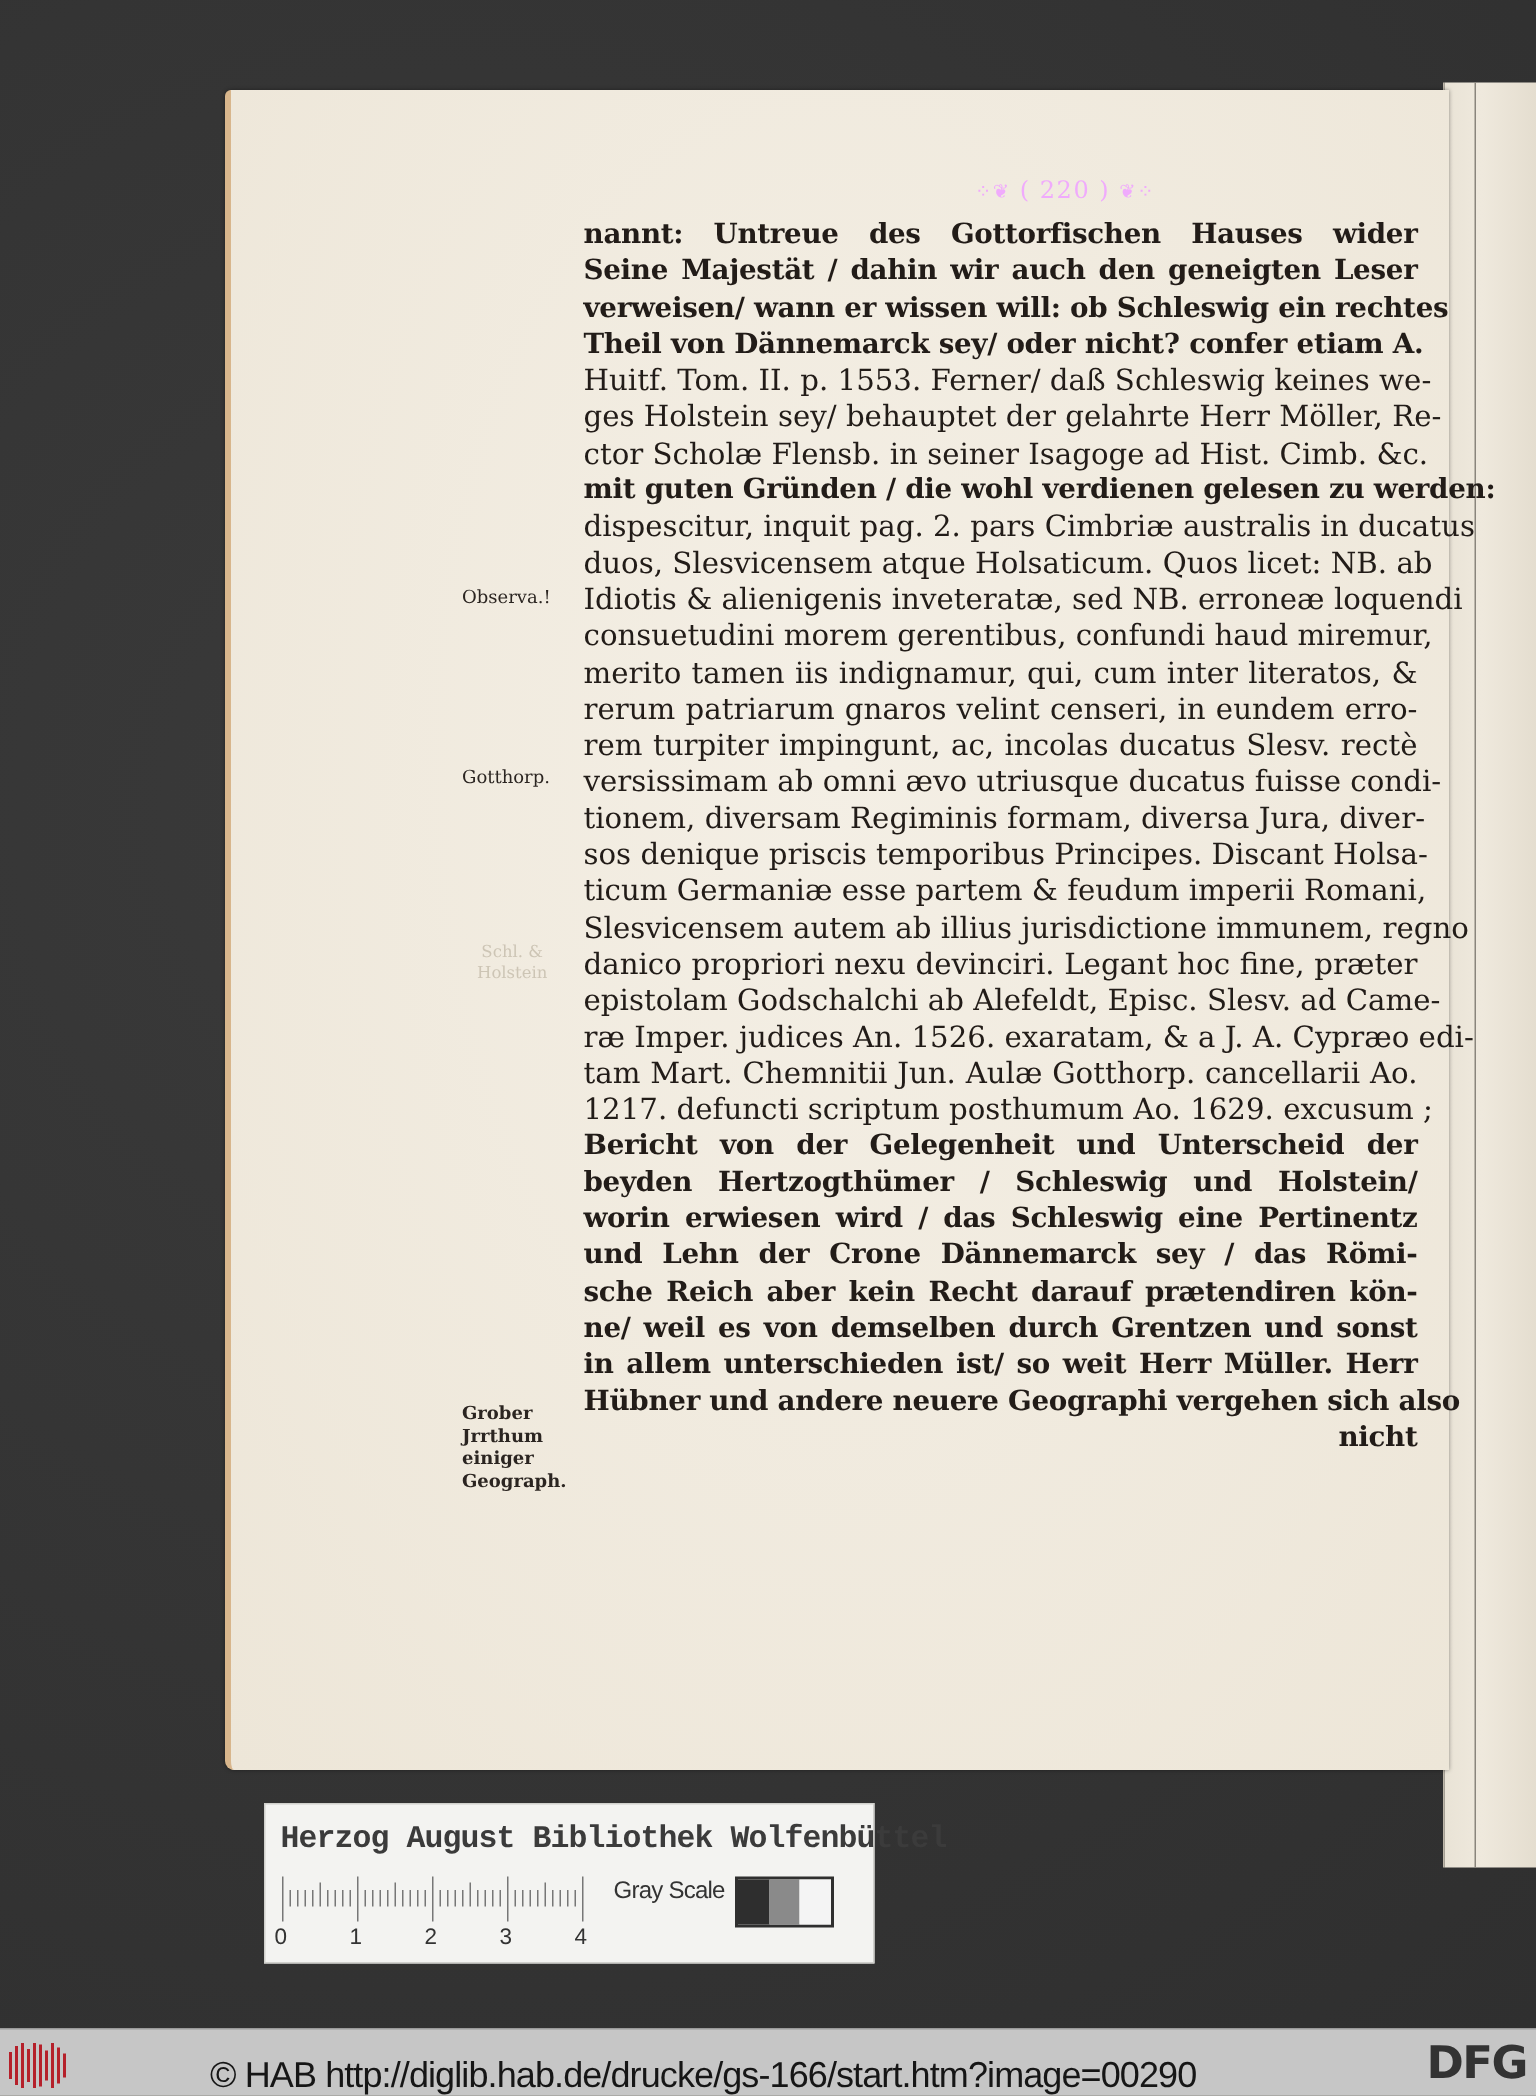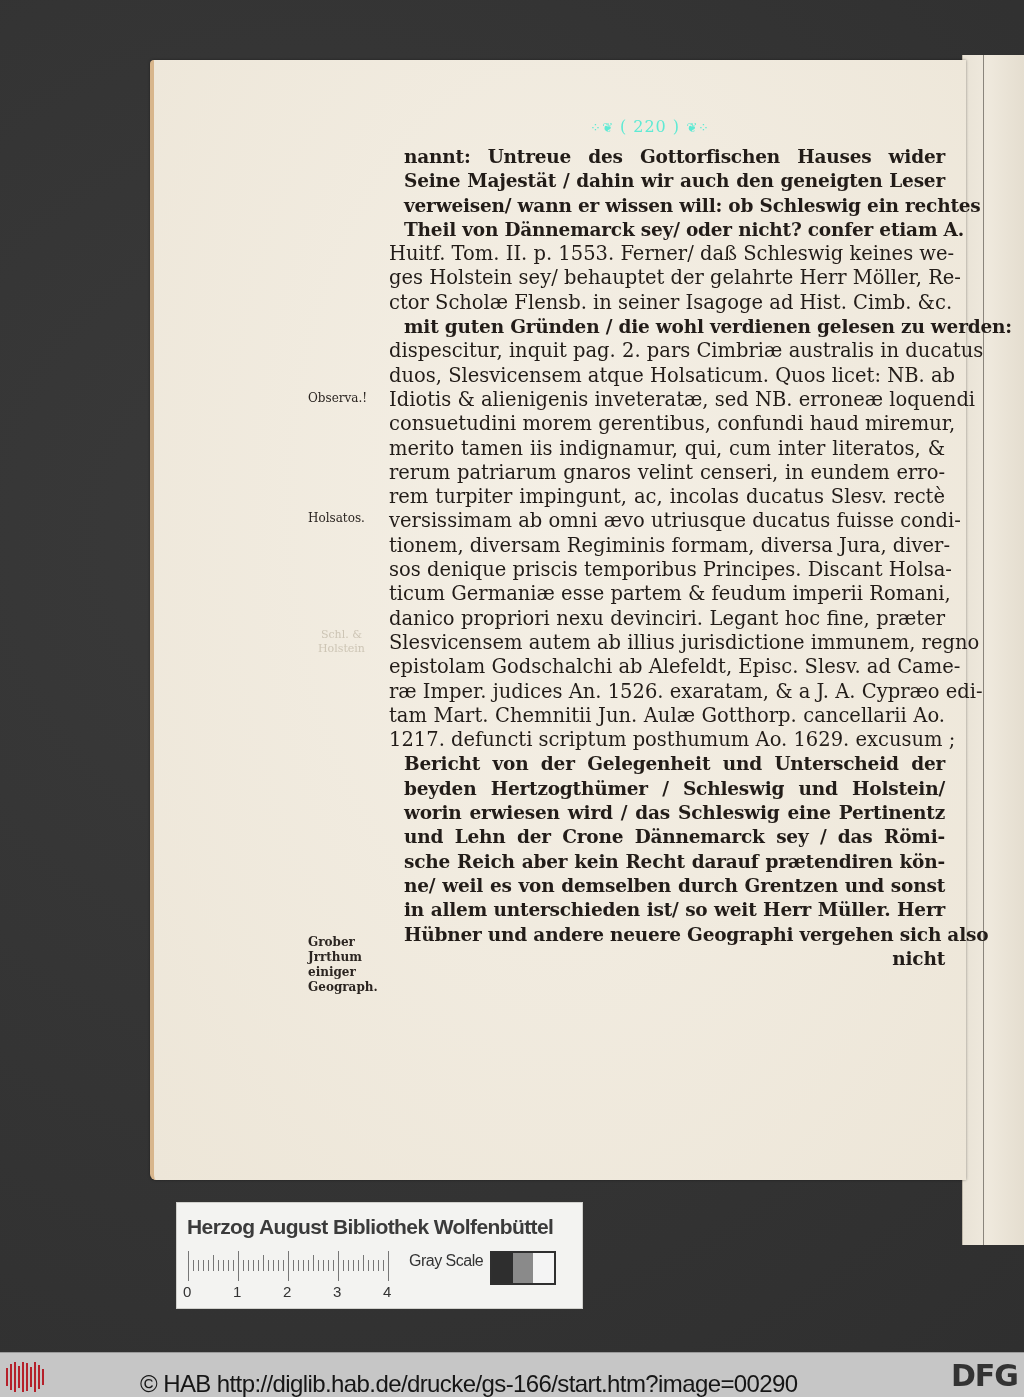--- a/index.html
+++ b/index.html
@@ -24,48 +24,48 @@
     .page {
       position:absolute; left:150px; top:60px; width:812px; height:1120px;
       background:#f1ebdf;
       background-image: radial-gradient(ellipse at 50% 40%, #f4efe5 0, #ede6d8 100%);
       border-left:4px solid #d8b68c;
       border-radius:4px 0 0 6px;
       box-shadow: 0 0 3px rgba(0,0,0,.4);
     }
     .page-header {
       position:absolute; left:590px; top:117px; width:180px;
-      font-size:16px; color:#5eead4; text-align:left; letter-spacing:1px;
+      font-size:16px; color:#f0abfc; text-align:right; letter-spacing:1px;
     }
     .page-header .orn { font-family:"DejaVu Sans", sans-serif; font-size:13px; }
     .text-block {
       position:absolute; left:389px; top:145px; width:556px;
       color:#221c18;
     }
     .line {
       height:24.3px; line-height:24.3px; font-size:19.5px;
       white-space:nowrap; text-align:justify; text-align-last:justify;
       overflow:visible;
     }
-    .line.frak { font-family:"DejaVu Serif", serif; font-weight:bold; font-size:18.5px; letter-spacing:-0.2px;margin-left:15px; }
+    .line.frak { font-family:"DejaVu Serif", serif; font-weight:bold; font-size:18.5px; letter-spacing:-0.2px; }
     .line.last { text-align-last:right; }
     .marg {
       position:absolute; left:308px; color:#2b2521; font-size:12px; line-height:15px;
     }
     .marg.bold { font-weight:bold; }
     .ghost-marg {
       position:absolute; left:318px; top:628px; color:#cdc5b5; font-size:11px; line-height:14px;text-align:center;
     }
     .hab-card {
       position:absolute; left:176px; top:1202px; width:405px; height:105px;
       background:#f3f3f1; border:1px solid #d0d0cc;
     }
     .hab-title {
       position:absolute; left:10px; top:12px; width:390px;
-      font-family:Liberation Sans, sans-serif; font-weight:bold; font-size:21px;
+      font-family:Liberation Mono, monospace; font-weight:bold; font-size:21px;
       color:#3b3b3b; letter-spacing:-0.6px; white-space:nowrap;
     }
     .ruler {
       position:absolute; left:11px; top:48px; width:202px; height:30px;
     }
     .tick { position:absolute; bottom:6px; width:1px; background:#777; }
     .ruler-labels {
       position:absolute; left:6px; top:80px; width:230px;
       font-family:"Liberation Sans", sans-serif; font-size:15px; color:#333;
     }
@@ -130,40 +130,40 @@
     <div class="line">duos, Slesvicensem atque Holsaticum. Quos licet: NB. ab</div>
     <div class="line">Idiotis &amp; alienigenis inveteratæ, sed NB. erroneæ loquendi</div>
     <div class="line">consuetudini morem gerentibus, confundi haud miremur,</div>
     <div class="line">merito tamen iis indignamur, qui, cum inter literatos, &amp;</div>
     <div class="line">rerum patriarum gnaros velint censeri, in eundem erro-</div>
     <div class="line">rem turpiter impingunt, ac, incolas ducatus Slesv. rectè</div>
     <div class="line">versissimam ab omni ævo utriusque ducatus fuisse condi-</div>
     <div class="line">tionem, diversam Regiminis formam, diversa Jura, diver-</div>
     <div class="line">sos denique priscis temporibus Principes. Discant Holsa-</div>
     <div class="line">ticum Germaniæ esse partem &amp; feudum imperii Romani,</div>
+    <div class="line">Slesvicensem autem ab illius jurisdictione immunem, regno</div>
     <div class="line">danico propriori nexu devinciri. Legant hoc fine, præter</div>
-    <div class="line">Slesvicensem autem ab illius jurisdictione immunem, regno</div>
     <div class="line">epistolam Godschalchi ab Alefeldt, Episc. Slesv. ad Came-</div>
     <div class="line">ræ Imper. judices An. 1526. exaratam, &amp; a J. A. Cypræo edi-</div>
     <div class="line">tam Mart. Chemnitii Jun. Aulæ Gotthorp. cancellarii Ao.</div>
     <div class="line">1217. defuncti scriptum posthumum Ao. 1629. excusum ;</div>
     <div class="line frak">Bericht von der Gelegenheit und Unterscheid der</div>
     <div class="line frak">beyden Hertzogthümer / Schleswig und Holstein/</div>
     <div class="line frak">worin erwiesen wird / das Schleswig eine Pertinentz</div>
     <div class="line frak">und Lehn der Crone Dännemarck sey / das Römi-</div>
     <div class="line frak">sche Reich aber kein Recht darauf prætendiren kön-</div>
     <div class="line frak">ne/ weil es von demselben durch Grentzen und sonst</div>
     <div class="line frak">in allem unterschieden ist/ so weit Herr Müller. Herr</div>
     <div class="line frak">Hübner und andere neuere Geographi vergehen sich also</div>
     <div class="line frak last">nicht</div>
   </div>
 
 <div id="margins">
     <div class="marg" style="top: 391px; white-space: pre;">Observa.!</div>
-    <div class="marg" style="top: 511px; white-space: pre;">Holsatos.</div>
+    <div class="marg" style="top: 511px; white-space: pre;">Gotthorp.</div>
     <div class="marg bold" style="top: 911px; white-space: pre; margin-top: 24px;">Grober
 Jrrthum
 einiger
 Geograph.</div>
   </div>
 
 <div class="ghost-marg" style="white-space:pre">Schl. &amp;
 Holstein</div>
 
 <div class="hab-card">

